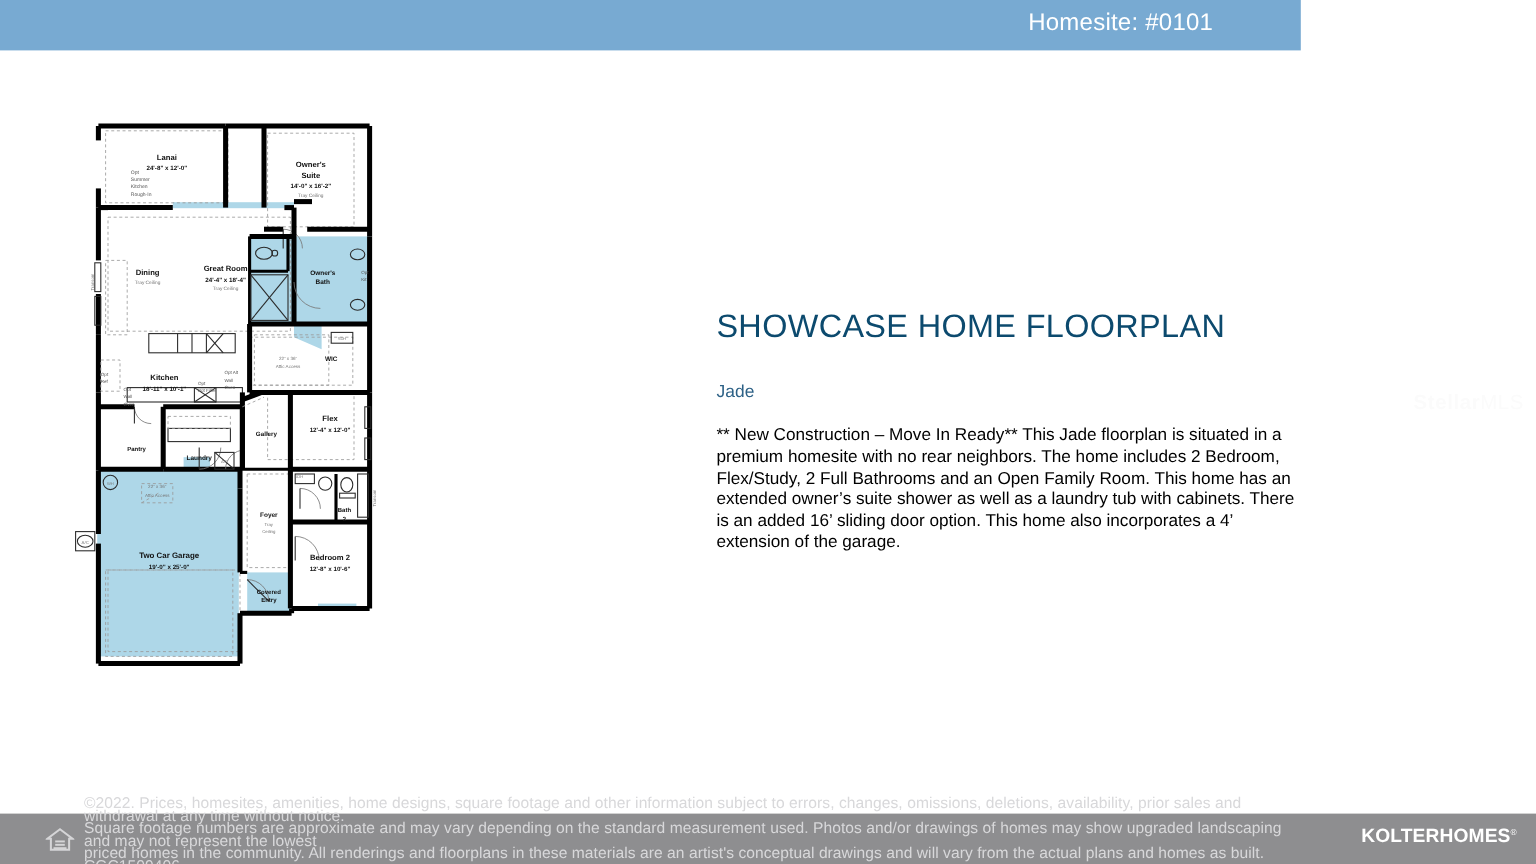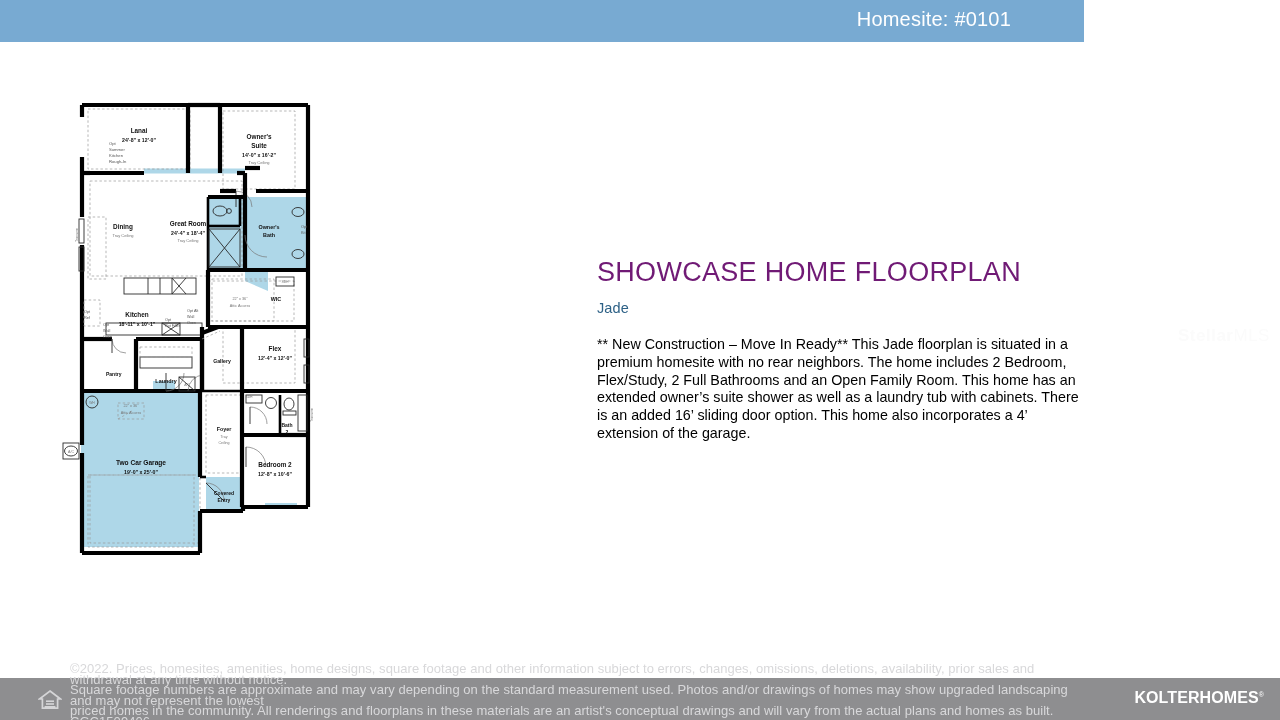--- a/index.html
+++ b/index.html
@@ -26,26 +26,26 @@
   #floorplan-panel {
     position:absolute; left:40px; top:95px; width:310px; height:480px;
   }
   #floorplan-svg { display:block; }
 
   
   #info-panel {
     position:absolute; left:597px; top:258px; width:500px;
   }
   #page-title {
-    font-size:27px; color:#701a75; font-weight:400;
+    font-size:27px; color:#0c4a6e; font-weight:400;
     letter-spacing:0.3px; line-height:1.1;
     white-space:nowrap;
   }
   #plan-name {
-    margin-top:12px;
+    margin-top:31px;
     font-size:14.5px; color:#2d6186; letter-spacing:0.1px;
   }
   #description {
     margin-top:20px;
     font-size:14.3px; color:#000000; line-height:17.9px;
     width:487px;
   }
 
   
   #watermark {

